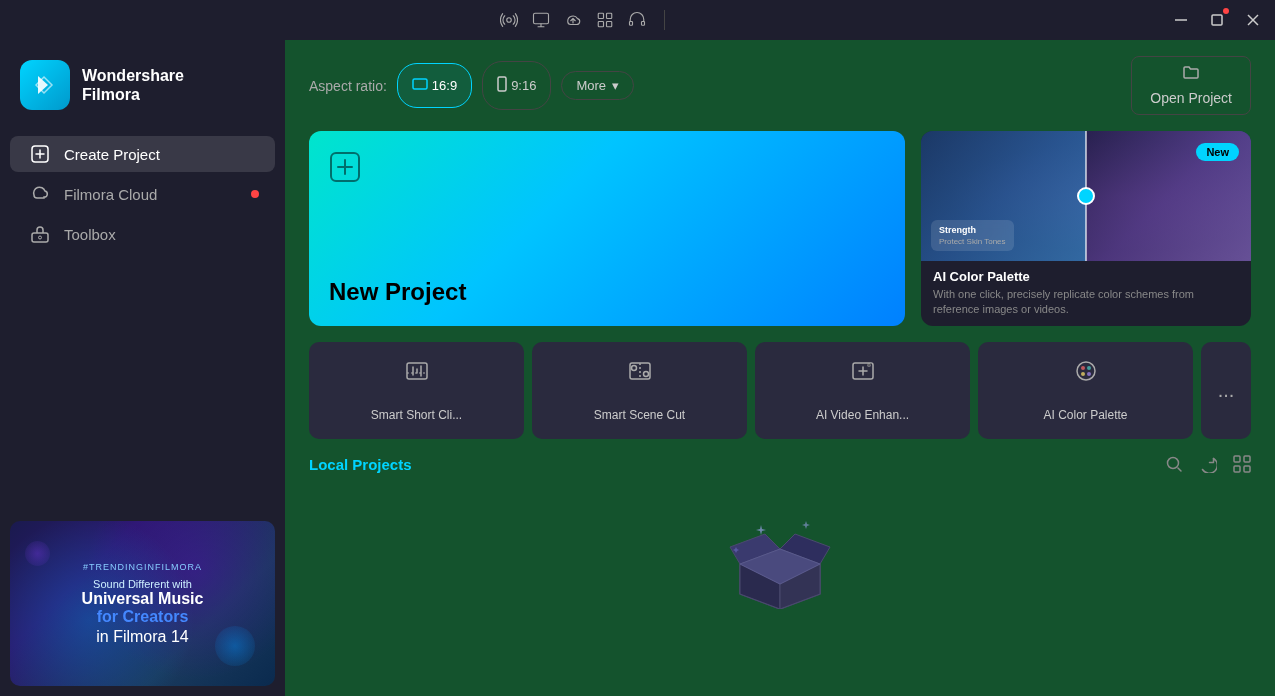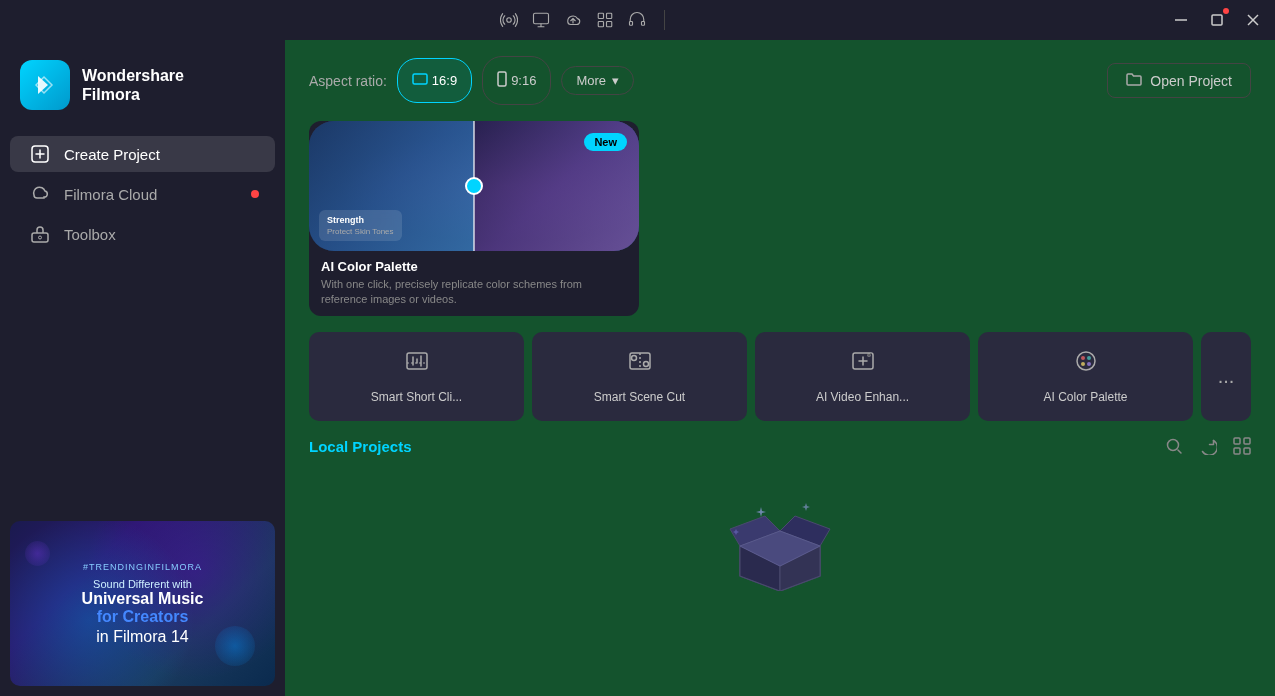--- a/index.html
+++ b/index.html
@@ -246,20 +246,21 @@
       display: flex;
       align-items: center;
       gap: 8px;
       padding: 8px 18px;
       border-radius: 8px;
       border: 1.5px solid #444;
       cursor: pointer;
       font-size: 14px;
       color: #ccc;
       background: transparent;
+      flex-direction: column;
     }
 
     
     .cards-area {
       display: flex;
       gap: 16px;
       padding: 0 24px 16px 24px;
       flex-shrink: 0;
     }
 
@@ -311,21 +312,20 @@
       border-radius: 12px;
       z-index: 2;
     }
     
     .ai-card-photo {
       width: 100%;
       height: 130px;
       background: linear-gradient(135deg, #2a3a5e 0%, #3a5a8e 50%, #4a7abe 100%);
       position: relative;
       overflow: hidden;
-      border-radius: 25px;
     }
     .ai-card-photo::before {
       content: '';
       position: absolute;
       top: 0; left: 0; right: 0; bottom: 0;
       background: 
         radial-gradient(ellipse at 60% 50%, rgba(150,100,200,0.3) 0%, transparent 60%),
         linear-gradient(to bottom, rgba(20,40,80,0.5), rgba(10,20,40,0.8));
     }
     
@@ -365,21 +365,21 @@
       display: flex;
       gap: 8px;
       padding: 0 24px 16px 24px;
       flex-shrink: 0;
     }
     .feature-btn {
       flex: 1;
       display: flex;
       flex-direction: column;
       align-items: center;
-      gap: 12px;
+      gap: 20px;
       padding: 16px 8px;
       background: #2a2a3e;
       border-radius: 10px;
       cursor: pointer;
       color: #ccc;
       font-size: 12px;
       text-align: center;
       border: 1px solid transparent;
       transition: border-color 0.2s;
     }
@@ -604,20 +604,29 @@
           <svg width="16" height="14" viewBox="0 0 16 14" fill="none">
             <path d="M1 3a1 1 0 0 1 1-1h4l1.5 2H14a1 1 0 0 1 1 1v7a1 1 0 0 1-1 1H2a1 1 0 0 1-1-1V3z" stroke="#aaa" stroke-width="1.5" fill="none"></path>
           </svg>
         </span>
         <span>Open Project</span>
       </button>
     </div>
 
     <div class="cards-area">
 
+      <div class="new-project-card">
+        <span class="new-project-icon">
+          <svg width="32" height="32" viewBox="0 0 32 32" fill="none">
+            <rect x="2" y="2" width="28" height="28" rx="5" stroke="rgba(0,0,0,0.5)" stroke-width="2"></rect>
+            <path d="M16 9v14M9 16h14" stroke="rgba(0,0,0,0.5)" stroke-width="2" stroke-linecap="round"></path>
+          </svg>
+        </span>
+        <span class="new-project-label">New Project</span>
+      </div>
 
       <div class="ai-card">
         <div class="ai-card-photo">
 
           <div style="position:absolute; top:0; left:0; width:50%; height:100%; background: linear-gradient(135deg, #1a3a6a, #2a5a9a, #3a7aba); opacity:0.8;"></div>
           <div style="position:absolute; top:0; right:0; width:50%; height:100%; background: linear-gradient(135deg, #2a1a4a, #5a3a8a, #7a5aaa); opacity:0.8;"></div>
 
           <div style="position:absolute; top:50%; left:50%; transform:translate(-50%,-50%); width:18px; height:18px; border-radius:50%; background:#00d4ff; border:2px solid white; z-index:5;"></div>
 
           <div style="position:absolute; bottom:10px; left:10px; background:rgba(255,255,255,0.12); backdrop-filter:blur(4px); border-radius:6px; padding:5px 8px; z-index:4;">

